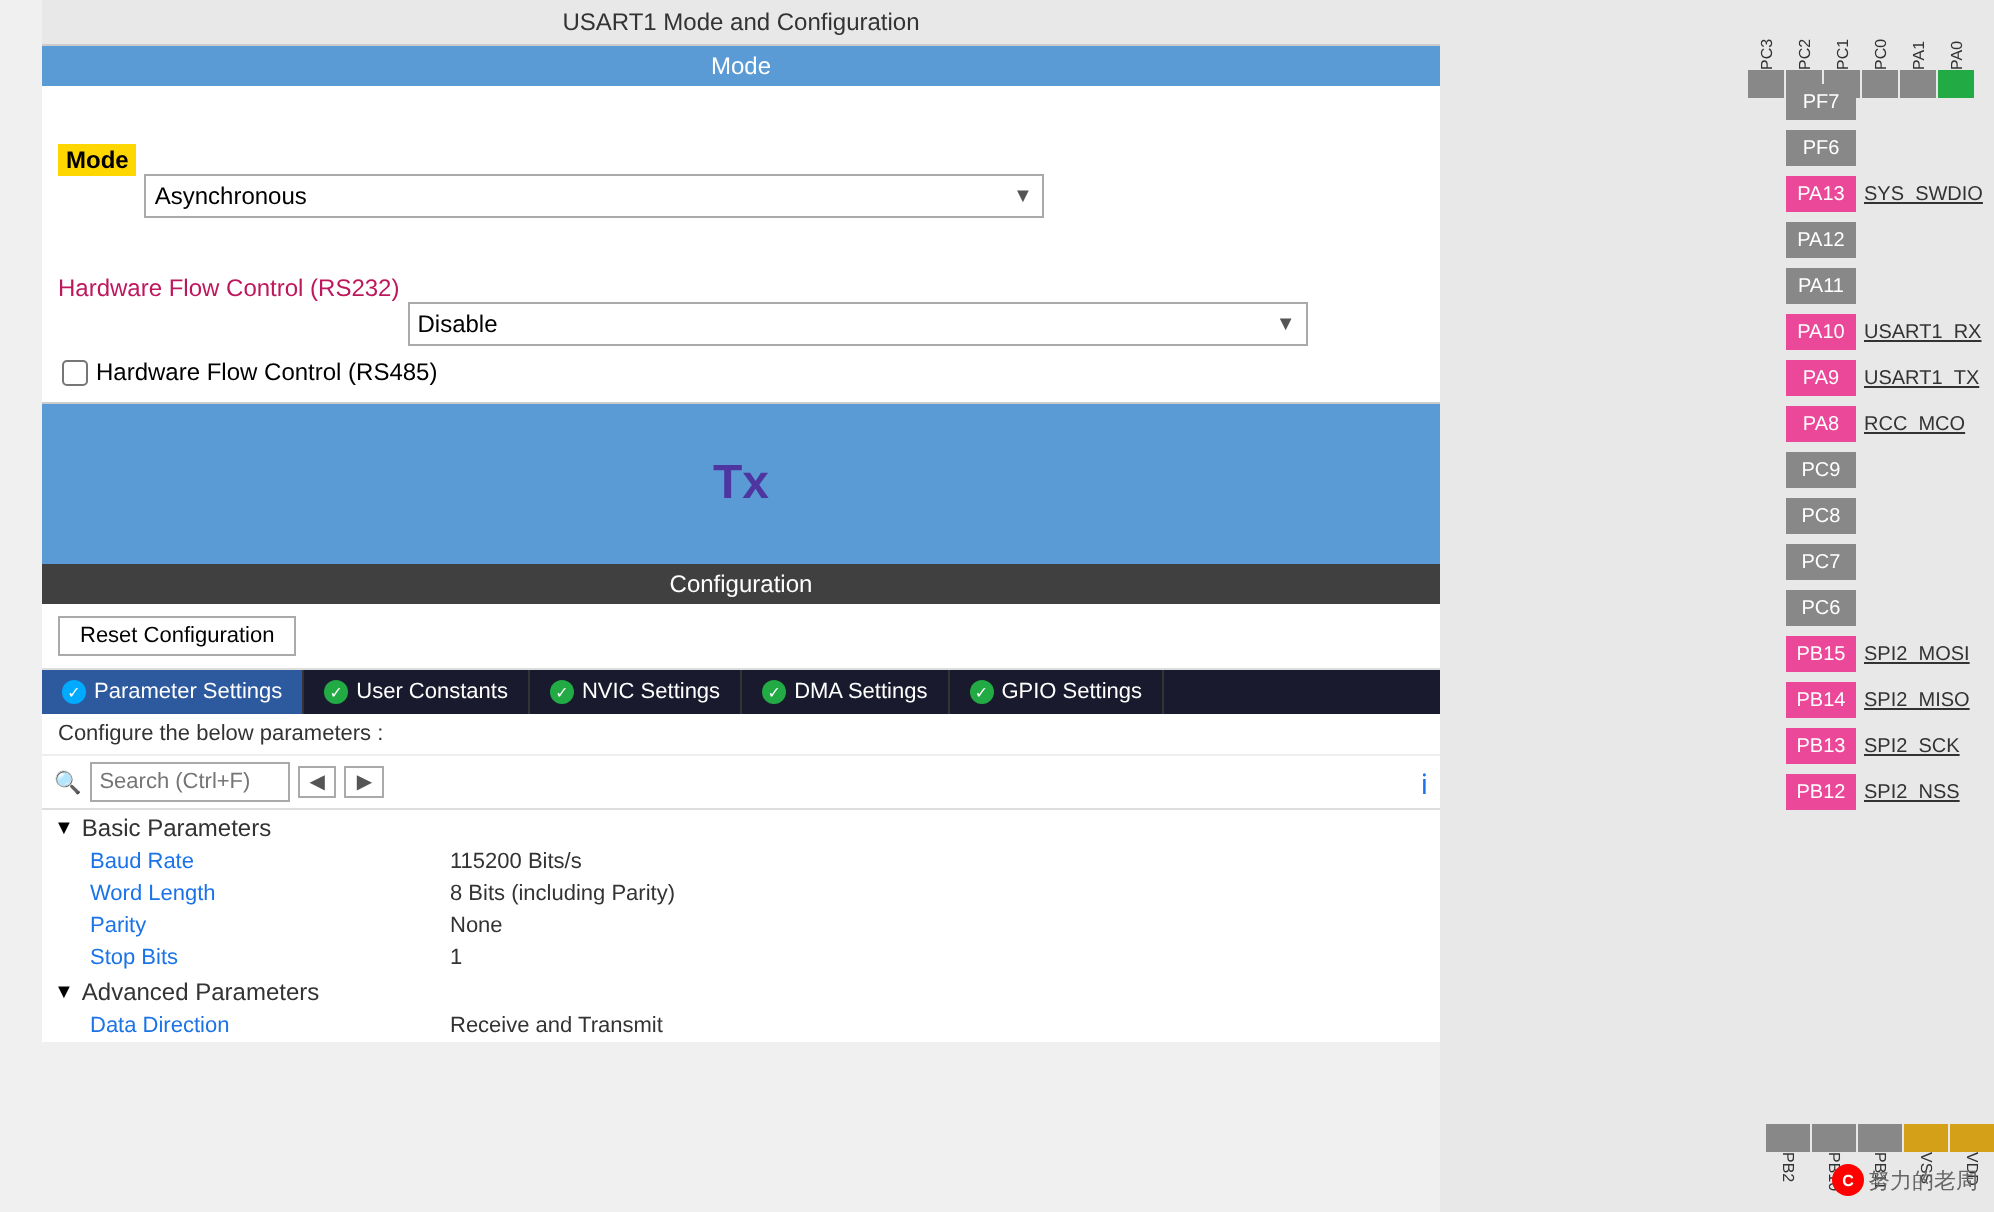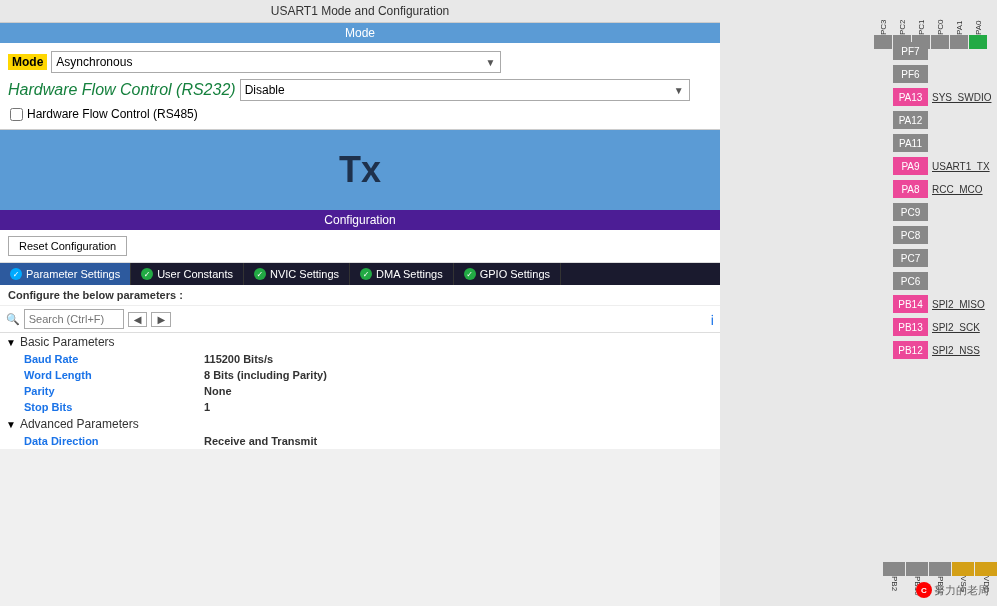--- a/index.html
+++ b/index.html
@@ -1,67 +1,67 @@
 <!DOCTYPE html>
 <html><head>
   <meta charset="utf-8">
   <style>
     * { box-sizing: border-box; margin: 0; padding: 0; }
     body { font-family: Arial, sans-serif; font-size: 12px; background: #f0f0f0; width: 997px; height: 606px; overflow: hidden; display: flex; }
 
-    .main-content { width: 720px; height: 439px; display: flex; flex-direction: column; background: #f0f0f0; }
+    .main-content { width: 720px; height: 439px; display: flex; flex-direction: column; background: #f0f0f0; padding-left: 21px; }
 
     
     .title-bar { background: #e8e8e8; text-align: center; padding: 4px; border-bottom: 1px solid #ccc; font-size: 12px; color: #333; }
 
     
     .section-header { background: #5b9bd5; color: white; text-align: center; padding: 3px; font-size: 12px; }
 
     .mode-section { background: white; padding: 8px; border-bottom: 1px solid #ccc; }
 
     .mode-row { display: flex; align-items: center; margin-bottom: 6px; }
     .mode-label { background: #ffd700; padding: 1px 4px; font-size: 12px; font-weight: bold; margin-right: 4px; min-width: 25px; }
-    .mode-label-plain { font-size: 16px; color: #15803d; margin-right: 4px; font-style: italic; }
+    .mode-label-plain { font-size: 12px; color: #be185d; margin-right: 4px; }
 
     .checkbox-row { display: flex; align-items: flex-end; margin-left: 2px; }
     .checkbox-row input { margin-right: 4px; }
 
     
     .mcu-area { flex: 1; background: #5b9bd5; display: flex; align-items: center; justify-content: center; position: relative; min-height: 80px; }
-    .tx-label { color: #0f172a; font-size: 36px; font-weight: bold; opacity: 0.8; }
+    .tx-label { color: #4c1d95; font-size: 24px; font-weight: bold; opacity: 0.8; }
 
     
     .config-section { background: white; flex: 1; display: flex; flex-direction: column; }
-    .config-header { background: #4c1d95; color: white; text-align: center; padding: 3px; font-size: 12px; }
+    .config-header { background: #404040; color: white; text-align: center; padding: 3px; font-size: 12px; }
 
     .reset-bar { padding: 6px 8px; border-bottom: 1px solid #ddd; }
     .reset-btn { background: white; border: 1px solid #aaa; padding: 3px 10px; font-size: 11px; cursor: pointer; }
 
     .tabs-bar { display: flex; background: #1a1a2e; padding: 0; }
     .tab { display: flex; align-items: center; padding: 5px 10px; color: white; font-size: 11px; cursor: pointer; border-right: 1px solid #333; }
     .tab.active { background: #2d5a9e; }
     .tab .tab-icon { width: 12px; height: 12px; border-radius: 50%; background: #00aaff; display: inline-flex; align-items: center; justify-content: center; color: white; font-size: 8px; margin-right: 4px; }
     .tab .tab-icon.green { background: #22aa44; }
 
-    .configure-text { padding: 4px 8px; font-size: 11px; color: #333; border-bottom: 1px solid #eee; font-weight: bold; }
+    .configure-text { padding: 4px 8px; font-size: 11px; color: #333; border-bottom: 1px solid #eee; }
 
     .search-bar { display: flex; align-items: center; padding: 3px 6px; border-bottom: 1px solid #ddd; gap: 4px; }
     .search-input { border: 1px solid #aaa; padding: 2px 4px; font-size: 11px; width: 100px; height: 20px; }
     .search-icon { color: #555; font-size: 11px; }
     .nav-btn { background: none; border: 1px solid #aaa; padding: 1px 5px; cursor: pointer; font-size: 10px; color: #555; }
     .info-icon { margin-left: auto; color: #1a73e8; font-size: 14px; cursor: pointer; }
 
     .params-area { flex: 1; overflow-y: auto; padding: 0; position: relative; }
 
     .section-group { padding: 0; }
     .group-header { display: flex; align-items: center; padding: 2px 6px; cursor: pointer; background: white; }
     .group-header .arrow { margin-right: 4px; font-size: 10px; }
     .group-title { font-size: 12px; color: #333; }
 
-    .param-row { display: flex; align-items: center; padding: 2px 6px 2px 24px; font-weight: bold; }
+    .param-row { display: flex; align-items: center; padding: 2px 6px 2px 24px; }
     .param-name { color: #1a73e8; font-size: 11px; width: 180px; }
     .param-value { font-size: 11px; color: #333; }
 
     
     .right-panel { width: 277px; height: 606px; background: #e8e8e8; position: relative; overflow: hidden; }
 
     
     .pins-right { position: absolute; right: 0; top: 0; bottom: 14px; width: 130px; display: flex; flex-direction: column; justify-content: flex-start; padding-top: 40px; gap: 1px; }
 
     .pin-row { display: flex; align-items: center; justify-content: flex-end; height: 22px; }
@@ -86,21 +86,21 @@
 
     
     .watermark { position: absolute; bottom: 8px; right: 8px; font-size: 11px; color: #666; display: flex; align-items: center; gap: 2px; }
     .watermark-icon { background: #f00; border-radius: 50%; width: 16px; height: 16px; display: flex; align-items: center; justify-content: center; color: white; font-size: 8px; font-weight: bold; }
 
     
     .params-area::-webkit-scrollbar { width: 8px; }
     .params-area::-webkit-scrollbar-track { background: #f0f0f0; }
     .params-area::-webkit-scrollbar-thumb { background: #1a73e8; }
 
-    .select-wrapper { position: relative; display: inline-flex; align-items: center; max-width: 450px; flex: 1; }
+    .select-wrapper { position: relative; display: inline-flex; align-items: center; max-width: 450px; flex: 1; margin-top: 36px; }
     .select-wrapper select { width: 100%; height: 22px; font-size: 12px; border: 1px solid #aaa; padding: 0 4px; appearance: none; background: white; cursor: pointer; }
     .select-arrow { position: absolute; right: 6px; pointer-events: none; font-size: 10px; color: #555; }
   </style>
 </head>
 <body>
 
 <div class="main-content">
 
   <div class="title-bar">USART1 Mode and Configuration</div>
 
@@ -262,20 +262,24 @@
     </div>
     <div class="pin-row">
       <div class="pin-box gray">PA12</div>
       <span class="pin-label"></span>
     </div>
     <div class="pin-row">
       <div class="pin-box gray">PA11</div>
       <span class="pin-label"></span>
     </div>
     <div class="pin-row">
+      <div class="pin-box green">PA10</div>
+      <span class="pin-label">USART1_RX</span>
+    </div>
+    <div class="pin-row">
       <div class="pin-box green">PA9</div>
       <span class="pin-label">USART1_TX</span>
     </div>
     <div class="pin-row">
       <div class="pin-box green">PA8</div>
       <span class="pin-label">RCC_MCO</span>
     </div>
     <div class="pin-row">
       <div class="pin-box gray">PC9</div>
       <span class="pin-label"></span>
@@ -284,20 +288,24 @@
       <div class="pin-box gray">PC8</div>
       <span class="pin-label"></span>
     </div>
     <div class="pin-row">
       <div class="pin-box gray">PC7</div>
       <span class="pin-label"></span>
     </div>
     <div class="pin-row">
       <div class="pin-box gray">PC6</div>
       <span class="pin-label"></span>
+    </div>
+    <div class="pin-row">
+      <div class="pin-box green">PB15</div>
+      <span class="pin-label">SPI2_MOSI</span>
     </div>
     <div class="pin-row">
       <div class="pin-box green">PB14</div>
       <span class="pin-label">SPI2_MISO</span>
     </div>
     <div class="pin-row">
       <div class="pin-box green">PB13</div>
       <span class="pin-label">SPI2_SCK</span>
     </div>
     <div class="pin-row">

